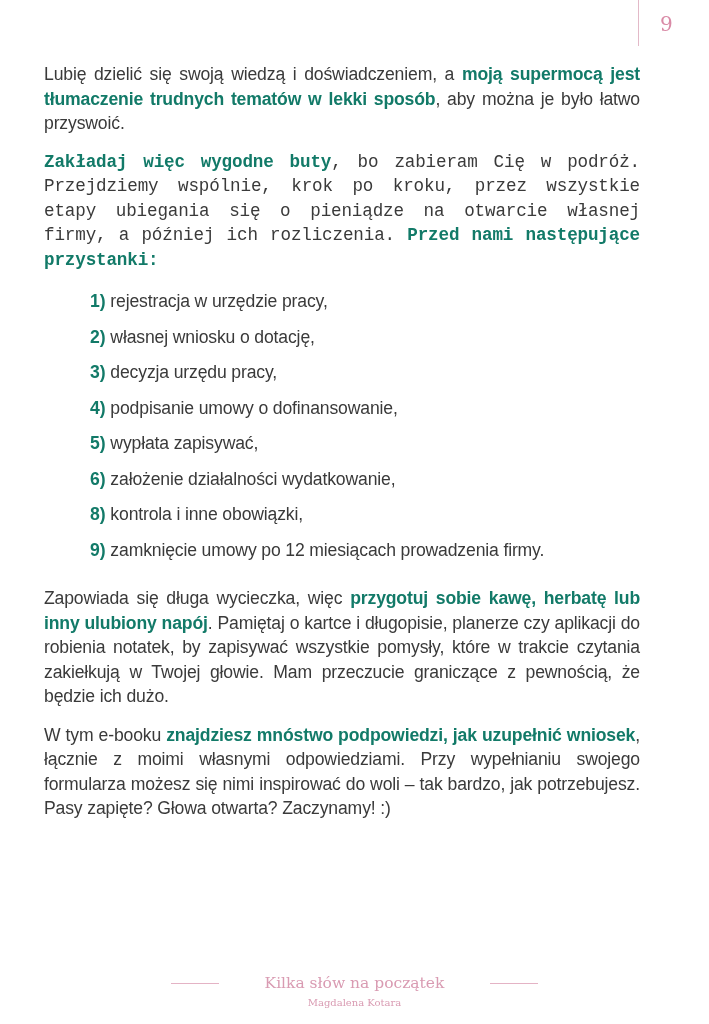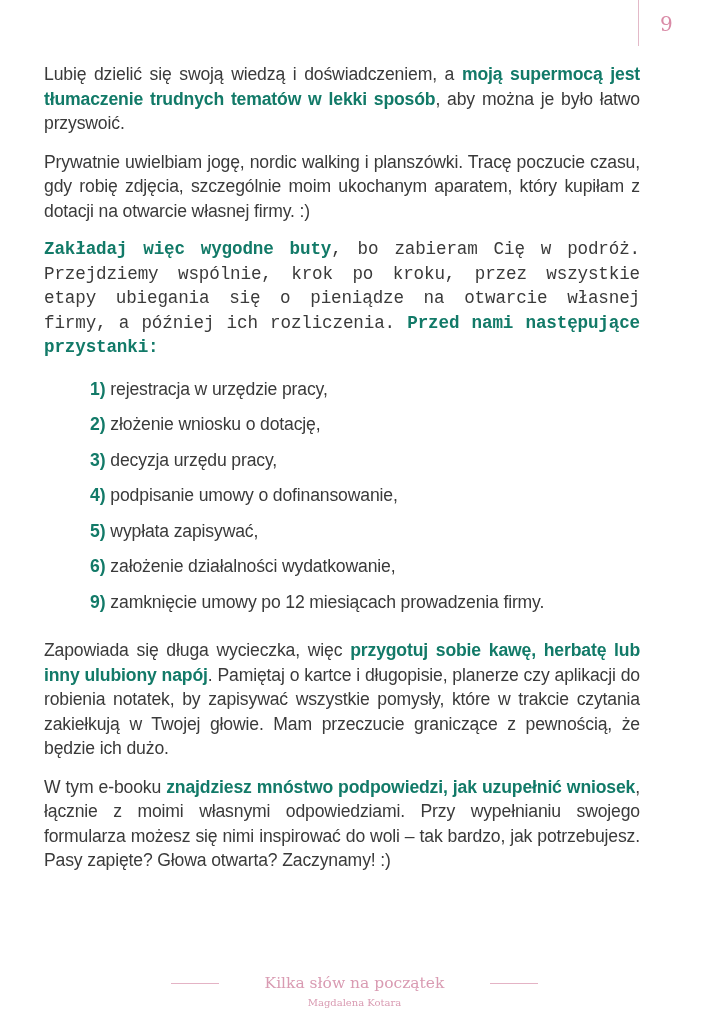--- a/index.html
+++ b/index.html
@@ -94,31 +94,31 @@
   </style>
 </head>
 <body>
 
 <div class="page-marker"></div>
 <div class="page-number">9</div>
 
 <div class="content">
   <p><span>Lubię dzielić się swoją wiedzą i doświadczeniem, a </span><span class="hl">moją supermocą jest tłumaczenie trudnych tematów w lekki sposób</span><span>, aby można je było łatwo przyswoić.</span></p>
 
-  <p><span>Prywatnie uwielbiam jogę, nordic walking i planszówki. Tracę poczucie czasu, gdy robię zdjęcia, szczególnie moim ukochanym aparatem, który kupiłam z dotacji na otwarcie własnej firmy. :)</span></p>
 
   <p style="margin-bottom:12px;font-family:Liberation Mono, monospace;"><span class="hl">Zakładaj więc wygodne buty</span><span>, bo zabieram Cię w podróż. Przejdziemy wspólnie, krok po kroku, przez wszystkie etapy ubiegania się o pieniądze na otwarcie własnej firmy, a później ich rozliczenia. </span><span class="hl">Przed nami następujące przystanki:</span></p>
 
   <ol class="list">
     <li><span class="num">1)</span><span>rejestracja w urzędzie pracy,</span></li>
-    <li><span class="num">2)</span><span>złożenie wniosku o dotację,</span></li>
+    <li><span class="num">2)</span><span>własnej wniosku o dotację,</span></li>
     <li><span class="num">3)</span><span>decyzja urzędu pracy,</span></li>
     <li><span class="num">4)</span><span>podpisanie umowy o dofinansowanie,</span></li>
     <li><span class="num">5)</span><span>wypłata zapisywać,</span></li>
     <li><span class="num">6)</span><span>założenie działalności wydatkowanie,</span></li>
+    <li><span class="num">8)</span><span>kontrola i inne obowiązki,</span></li>
     <li><span class="num">9)</span><span>zamknięcie umowy po 12 miesiącach prowadzenia firmy.</span></li>
   </ol>
 
   <p><span>Zapowiada się długa wycieczka, więc </span><span class="hl">przygotuj sobie kawę, herbatę lub inny ulubiony napój</span><span>. Pamiętaj o kartce i długopisie, planerze czy aplikacji do robienia notatek, by zapisywać wszystkie pomysły, które w trakcie czytania zakiełkują w Twojej głowie. Mam przeczucie graniczące z pewnością, że będzie ich dużo.</span></p>
 
   <p><span>W tym e-booku </span><span class="hl">znajdziesz mnóstwo podpowiedzi, jak uzupełnić wniosek</span><span>, łącznie z moimi własnymi odpowiedziami. Przy wypełnianiu swojego formularza możesz się nimi inspirować do woli – tak bardzo, jak potrzebujesz. Pasy zapięte? Głowa otwarta? Zaczynamy! :)</span></p>
 </div>
 
 <div class="footer">
   <div class="footer-row">

